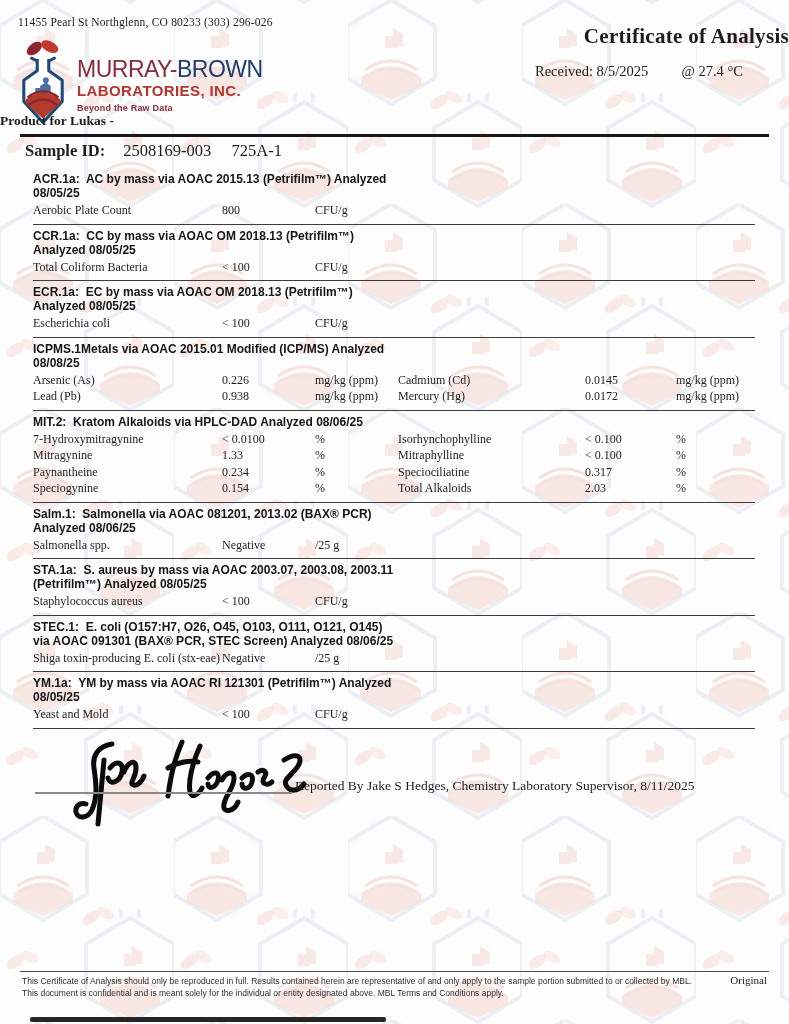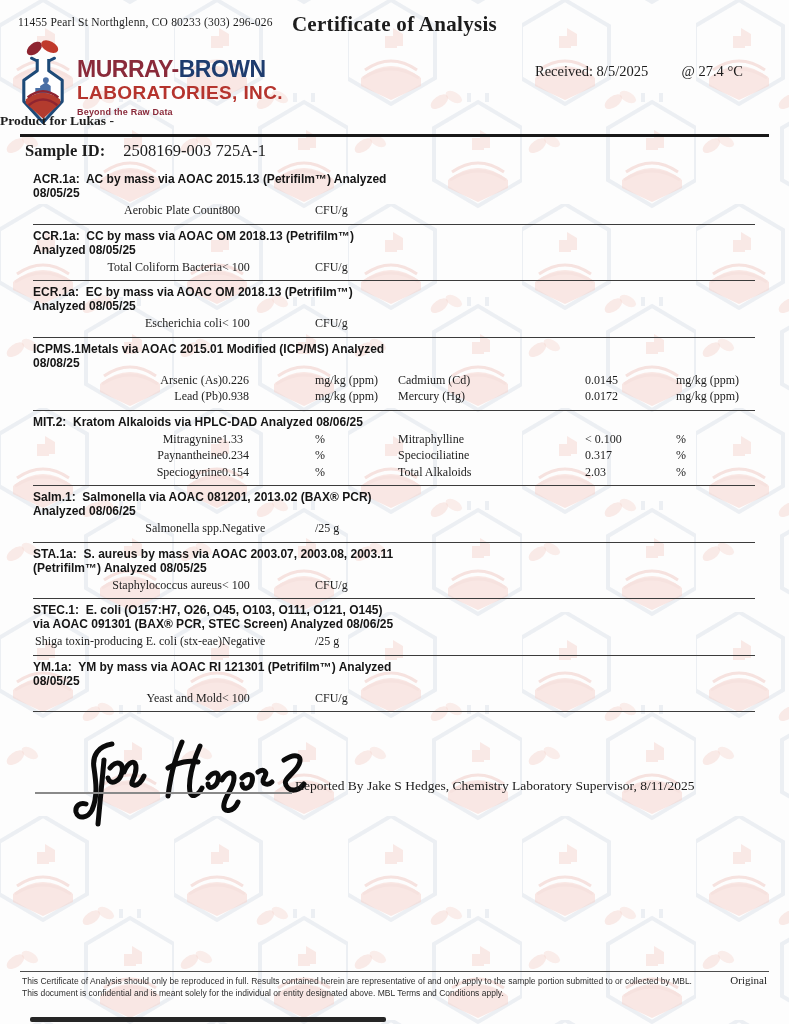--- a/index.html
+++ b/index.html
@@ -4,48 +4,48 @@
 <style>
   html,body{margin:0;padding:0;}
   body{width:789px;height:1024px;position:relative;background:#fdfdfd;overflow:hidden;
        font-family:"Liberation Serif", serif;color:#1c1c1c;}
   .layer{position:absolute;inset:0;}
   #watermark{z-index:0;opacity:.5;}
   #content{z-index:1;}
 
   
   .address{position:absolute;left:18px;top:16px;font-size:11.5px;letter-spacing:.2px;}
-  .doc-title{position:absolute;left:0;right:0;top:12px;text-align:center;
+  .doc-title{position:absolute;left:0;right:0;top:24px;text-align:right;
              font-size:21px;font-weight:bold;letter-spacing:.3px;}
   .logo{position:absolute;left:14px;top:38px;display:flex;align-items:flex-start;}
   .logo-text{margin-left:5px;margin-top:20px;font-family:"Liberation Sans",sans-serif;line-height:1;}
-  .logo-name{font-size:23px;font-weight:bold;letter-spacing:-.5px;}
-  .logo-sub{font-size:19px;font-weight:bold;letter-spacing:.4px;margin-top:2px;}
+  .logo-name{font-size:23px;font-weight:normal;letter-spacing:-.5px;}
+  .logo-sub{font-size:15px;font-weight:bold;letter-spacing:.4px;margin-top:2px;}
   .logo-tag{font-size:9px;font-weight:bold;margin-top:6px;letter-spacing:.2px;}
   .recv{position:absolute;left:535px;top:60px;font-size:14.5px;line-height:23px;}
   .recv .gap{display:inline-block;width:26px;}
   .product-line{position:absolute;left:0;right:0;top:113px;
                 font-size:13.5px;font-weight:bold;}
   .rule-thick{position:absolute;left:20px;width:749px;top:134px;height:3px;background:#191919;}
 
   
   .sample-row{position:absolute;left:25px;top:141px;font-size:16.5px;}
   .sample-row .lab{font-weight:bold;}
   .sample-row .v1{margin-left:14px;}
-  .sample-row .v2{}
+  .sample-row .v2{margin-left:16px;}
 
   
   #sections{position:absolute;left:33px;top:168px;width:722px;}
   .section{padding-top:4px;}
   .sec-heading{font-family:"Liberation Sans",sans-serif;font-weight:bold;font-size:12px;
                line-height:14px;white-space:pre-wrap;color:#151515;}
   .sec-rows{margin-top:2px;}
   .sec-row{line-height:16.5px;font-size:12px;white-space:nowrap;}
   .c{display:inline-block;vertical-align:top;overflow:visible;}
-  .c1{width:189px;text-align:right;} .c2{width:93px;} .c3{width:83px;}
+  .c1{width:189px;} .c2{width:93px;} .c3{width:83px;}
   .c4{width:187px;} .c5{width:91px;} .c6{width:79px;}
   .sec-rule{margin-top:5px;border-top:1.5px solid #3c3c3c;height:0;}
 
   
   .sig-line{position:absolute;left:35px;top:792px;width:257px;height:2px;background:#8a8a8a;}
   .sig-svg{position:absolute;left:52px;top:736px;}
   .reported{position:absolute;left:295px;top:778px;font-size:13.5px;}
 
   
   .foot-rule{position:absolute;left:20px;width:749px;top:971px;height:1px;background:#4d4d4d;}
@@ -152,20 +152,21 @@
         <div class="sec-heading"><div>ICPMS.1Metals via AOAC 2015.01 Modified (ICP/MS) Analyzed</div><div>08/08/25</div></div>
         <div class="sec-rows">
           <div class="sec-row"><span class="c c1">Arsenic (As)</span><span class="c c2">0.226</span><span class="c c3">mg/kg (ppm)</span><span class="c c4">Cadmium (Cd)</span><span class="c c5">0.0145</span><span class="c c6">mg/kg (ppm)</span></div>
           <div class="sec-row"><span class="c c1">Lead (Pb)</span><span class="c c2">0.938</span><span class="c c3">mg/kg (ppm)</span><span class="c c4">Mercury (Hg)</span><span class="c c5">0.0172</span><span class="c c6">mg/kg (ppm)</span></div>
         </div>
         <div class="sec-rule"></div>
       </div>
       <div class="section">
         <div class="sec-heading"><div>MIT.2:  Kratom Alkaloids via HPLC-DAD Analyzed 08/06/25</div></div>
         <div class="sec-rows">
+          <div class="sec-row"><span class="c c1">7-Hydroxymitragynine</span><span class="c c2">&lt; 0.0100</span><span class="c c3">%</span><span class="c c4">Isorhynchophylline</span><span class="c c5">&lt; 0.100</span><span class="c c6">%</span></div>
           <div class="sec-row"><span class="c c1">Mitragynine</span><span class="c c2">1.33</span><span class="c c3">%</span><span class="c c4">Mitraphylline</span><span class="c c5">&lt; 0.100</span><span class="c c6">%</span></div>
           <div class="sec-row"><span class="c c1">Paynantheine</span><span class="c c2">0.234</span><span class="c c3">%</span><span class="c c4">Speciociliatine</span><span class="c c5">0.317</span><span class="c c6">%</span></div>
           <div class="sec-row"><span class="c c1">Speciogynine</span><span class="c c2">0.154</span><span class="c c3">%</span><span class="c c4">Total Alkaloids</span><span class="c c5">2.03</span><span class="c c6">%</span></div>
         </div>
         <div class="sec-rule"></div>
       </div>
       <div class="section">
         <div class="sec-heading"><div>Salm.1:  Salmonella via AOAC 081201, 2013.02 (BAX® PCR)</div><div>Analyzed 08/06/25</div></div>
         <div class="sec-rows">
           <div class="sec-row"><span class="c c1">Salmonella spp.</span><span class="c c2">Negative</span><span class="c c3">/25 g</span></div>

